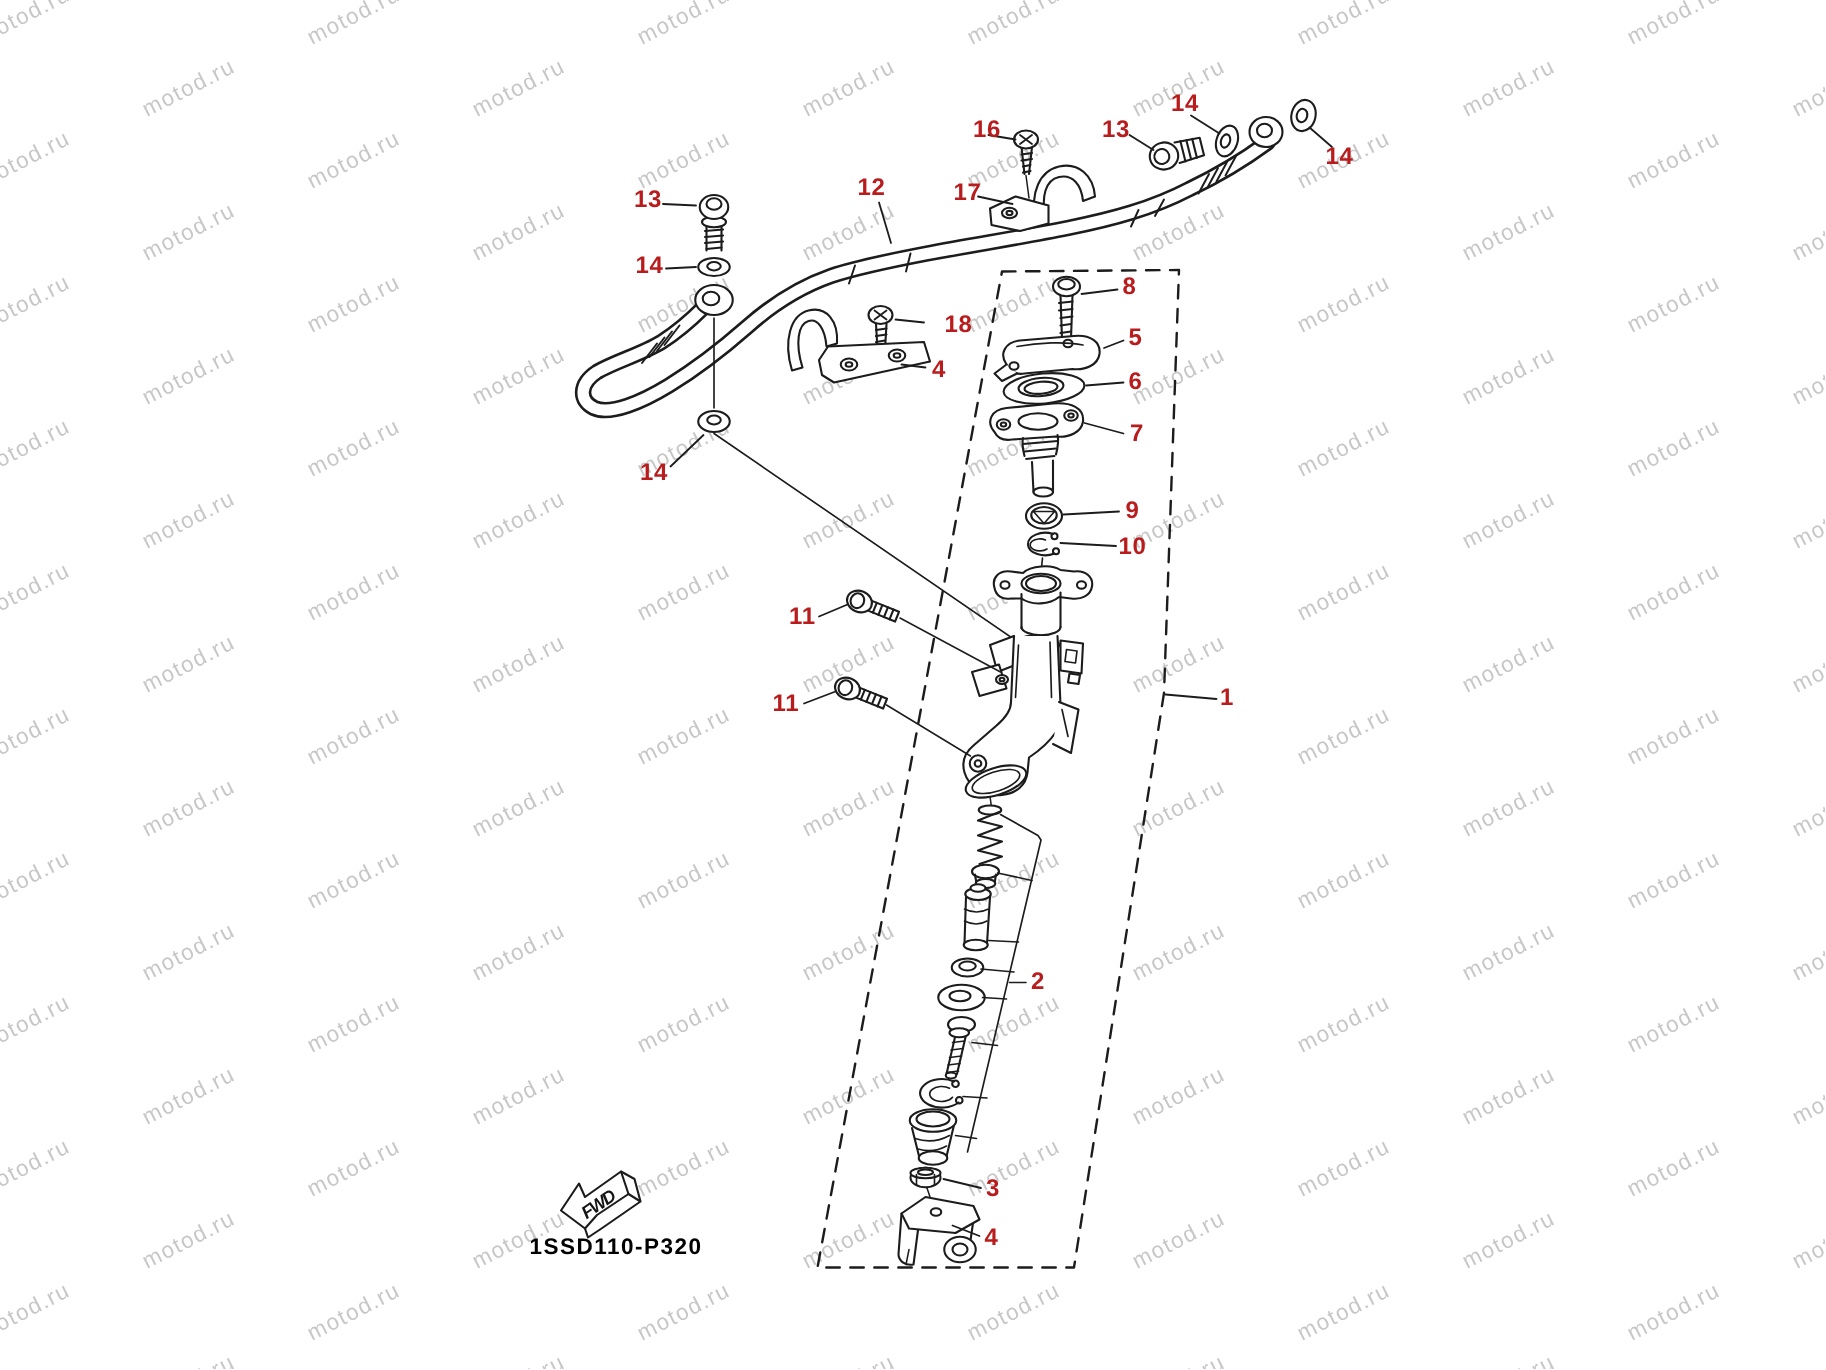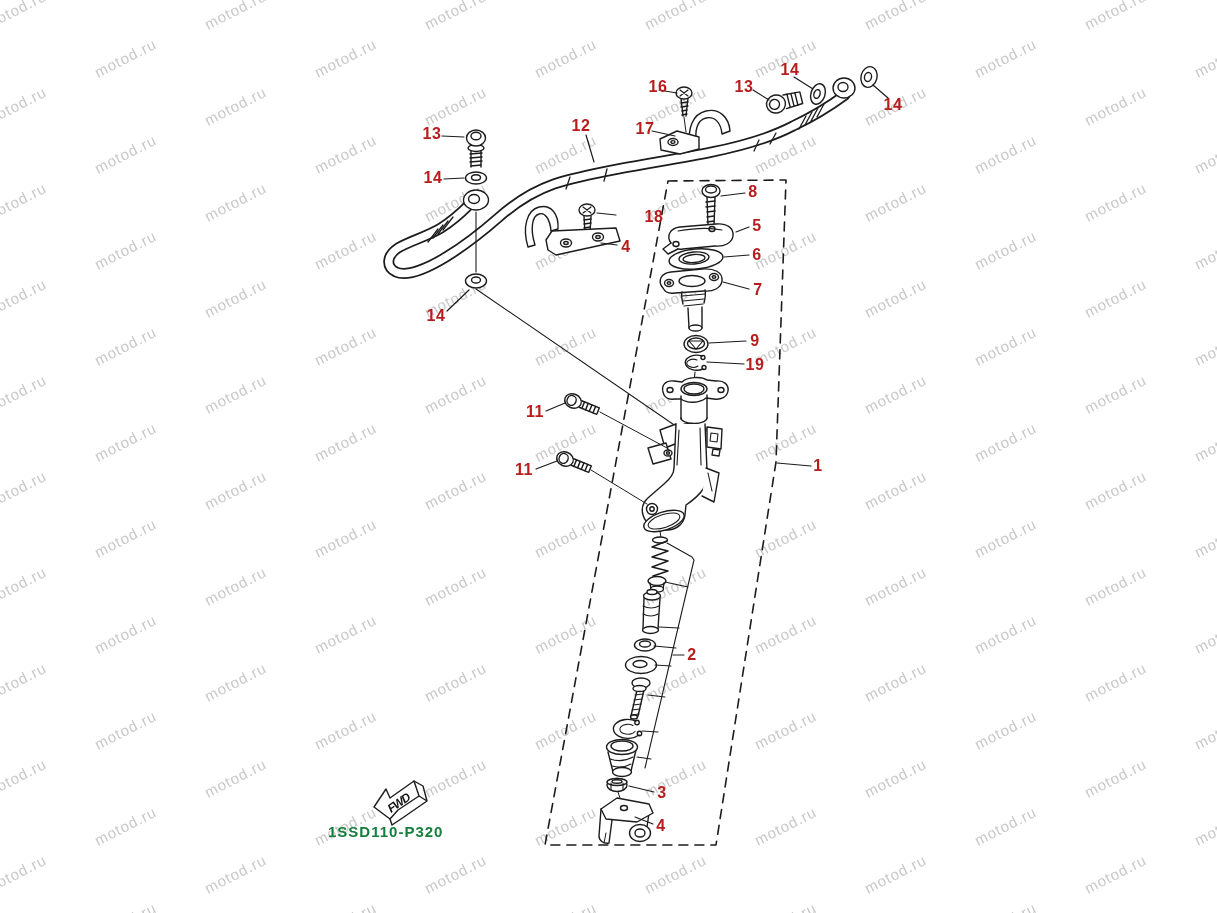--- a/index.html
+++ b/index.html
@@ -7,22 +7,22 @@
     position:relative;width:1217px;height:913px;overflow:hidden;
     background:#ffffff;font-family:"Liberation Sans",sans-serif;
   }
   #art{position:absolute;left:0;top:0;}
   .co{
     position:absolute;transform:translate(-50%,-50%);
     font:bold 16px "Liberation Sans",sans-serif;color:#b91c1c;
     letter-spacing:0.5px;white-space:nowrap;
   }
   .partcode{
-    position:absolute;left:328px;top:823px;
-    font:bold 15px "Liberation Sans",sans-serif;color:#15803d;
+    position:absolute;left:353px;top:823px;
+    font:bold 15px "Liberation Sans",sans-serif;color:#000000;
     letter-spacing:1px;
   }
   .wmtext{font:15px "Liberation Sans",sans-serif;letter-spacing:1px;}
   .fwdtext{font:italic bold 12px "Liberation Sans",sans-serif;}
   svg *{vector-effect:none;}
 </style>
 </head>
 <body>
 
 <div id="stage">
@@ -353,30 +353,30 @@
 
 <div class="co" style="left:818px;top:466px">1</div>
 <div class="co" style="left:692px;top:655px">2</div>
 <div class="co" style="left:662px;top:793px">3</div>
 <div class="co" style="left:661px;top:826px">4</div>
 <div class="co" style="left:757px;top:226px">5</div>
 <div class="co" style="left:757px;top:255px">6</div>
 <div class="co" style="left:758px;top:290px">7</div>
 <div class="co" style="left:753px;top:192px">8</div>
 <div class="co" style="left:755px;top:341px">9</div>
-<div class="co" style="left:755px;top:365px">19</div>
+<div class="co" style="left:755px;top:365px">10</div>
 <div class="co" style="left:535px;top:412px">11</div>
 <div class="co" style="left:524px;top:470px">11</div>
 <div class="co" style="left:581px;top:126px">12</div>
 <div class="co" style="left:432px;top:134px">13</div>
 <div class="co" style="left:744px;top:87px">13</div>
 <div class="co" style="left:790px;top:70px">14</div>
 <div class="co" style="left:433px;top:178px">14</div>
 <div class="co" style="left:436px;top:316px">14</div>
 <div class="co" style="left:893px;top:105px">14</div>
 <div class="co" style="left:645px;top:129px">17</div>
 <div class="co" style="left:658px;top:87px">16</div>
 <div class="co" style="left:626px;top:247px">4</div>
-<div class="co" style="left:654px;top:217px">18</div>
+<div class="co" style="left:639px;top:217px">18</div>
 
 <div class="partcode">1SSD110-P320</div>
 
 </div>
 
 </body></html>

